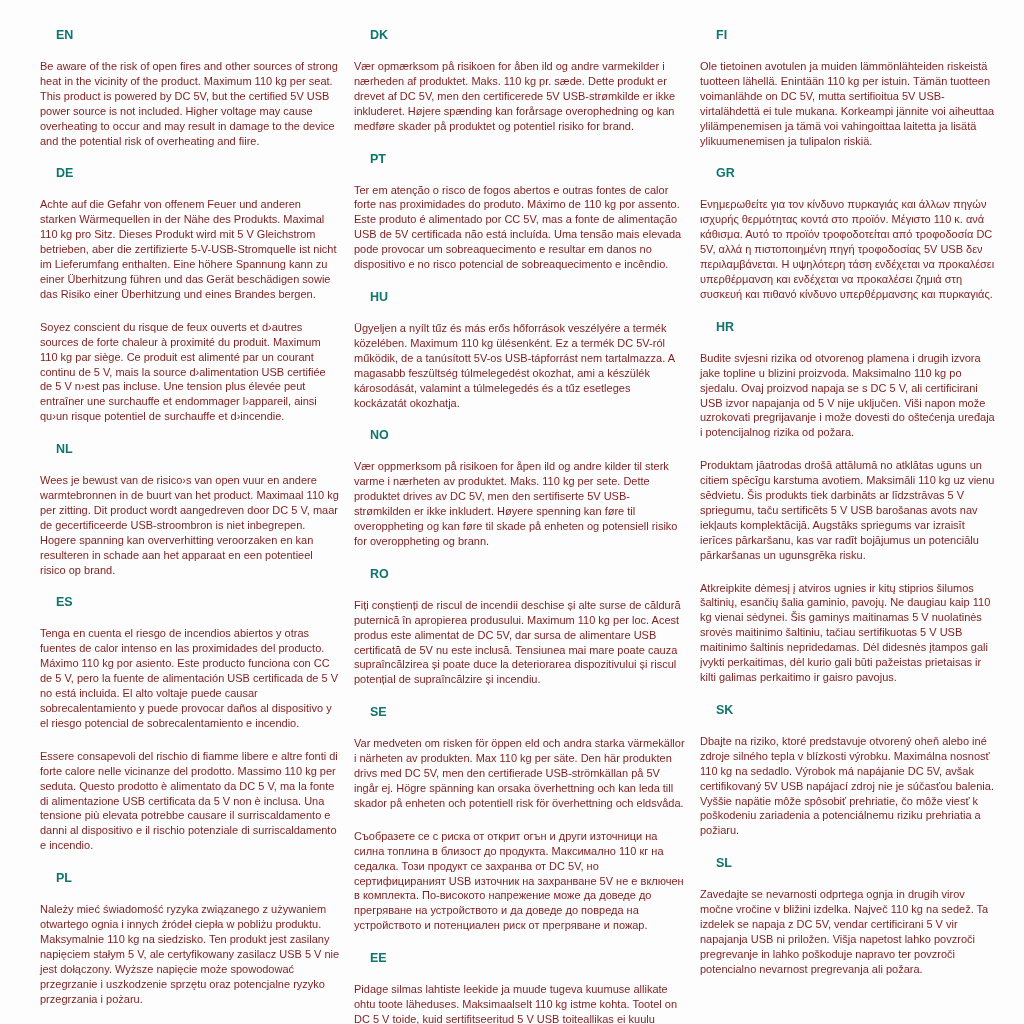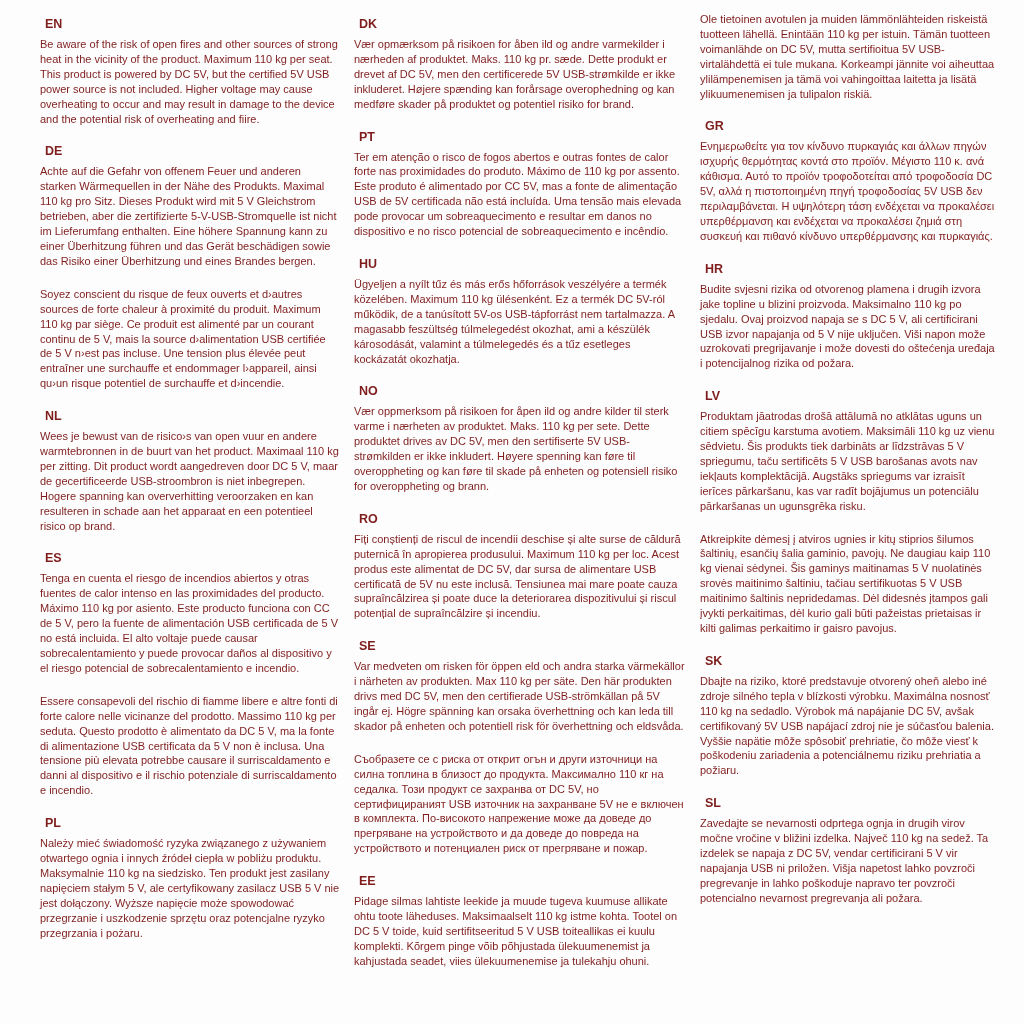--- a/index.html
+++ b/index.html
@@ -17,25 +17,25 @@
     gap: 14px;
     padding: 12px 26px 0 40px;
     width: 1024px;
   }
   .col { flex: 0 0 auto; }
   .col-1 { width: 300px; }
   .col-2 { width: 332px; }
   .col-3 { width: 298px; }
   .lang-section { margin: 0 0 18px 0; }
   .lang-code {
-    margin: 5px;
+    margin: 16px;
     font-size: 12.5px;
     line-height: 15px;
     font-weight: 700;
-    color: #7f1d1d;
+    color: #0f766e;
   }
   .lang-text {
     margin: 0;
     font-size: 11px;
     line-height: 14.9px;
     color: #7f1d1d;
   }
 </style>
 </head>
 <body>
@@ -101,32 +101,32 @@
       <p class="lang-text">Съобразете се с риска от открит огън и други източници на силна топлина в близост до продукта. Максимално 110 кг на седалка. Този продукт се захранва от DC 5V, но сертифицираният USB източник на захранване 5V не е включен в комплекта. По-високото напрежение може да доведе до прегряване на устройството и да доведе до повреда на устройството и потенциален риск от прегряване и пожар.</p>
     </div>
     <div class="lang-section">
       <h2 class="lang-code">EE</h2>
       <p class="lang-text">Pidage silmas lahtiste leekide ja muude tugeva kuumuse allikate ohtu toote läheduses. Maksimaalselt 110 kg istme kohta. Tootel on DC 5 V toide, kuid sertifitseeritud 5 V USB toiteallikas ei kuulu komplekti. Kõrgem pinge võib põhjustada ülekuumenemist ja kahjustada seadet, viies ülekuumenemise ja tulekahju ohuni.</p>
     </div>
   </div>
 
   <div class="col col-3">
     <div class="lang-section">
+      <h2 class="lang-code">FI</h2>
       <p class="lang-text">Ole tietoinen avotulen ja muiden lämmönlähteiden riskeistä tuotteen lähellä. Enintään 110 kg per istuin. Tämän tuotteen voimanlähde on DC 5V, mutta sertifioitua 5V USB-virtalähdettä ei tule mukana. Korkeampi jännite voi aiheuttaa ylilämpenemisen ja tämä voi vahingoittaa laitetta ja lisätä ylikuumenemisen ja tulipalon riskiä.</p>
     </div>
     <div class="lang-section">
       <h2 class="lang-code">GR</h2>
       <p class="lang-text">Ενημερωθείτε για τον κίνδυνο πυρκαγιάς και άλλων πηγών ισχυρής θερμότητας κοντά στο προϊόν. Μέγιστο 110 κ. ανά κάθισμα. Αυτό το προϊόν τροφοδοτείται από τροφοδοσία DC 5V, αλλά η πιστοποιημένη πηγή τροφοδοσίας 5V USB δεν περιλαμβάνεται. Η υψηλότερη τάση ενδέχεται να προκαλέσει υπερθέρμανση και ενδέχεται να προκαλέσει ζημιά στη συσκευή και πιθανό κίνδυνο υπερθέρμανσης και πυρκαγιάς.</p>
     </div>
     <div class="lang-section">
       <h2 class="lang-code">HR</h2>
       <p class="lang-text">Budite svjesni rizika od otvorenog plamena i drugih izvora jake topline u blizini proizvoda. Maksimalno 110 kg po sjedalu. Ovaj proizvod napaja se s DC 5 V, ali certificirani USB izvor napajanja od 5 V nije uključen. Viši napon može uzrokovati pregrijavanje i može dovesti do oštećenja uređaja i potencijalnog rizika od požara.</p>
     </div>
     <div class="lang-section">
-      <h2 class="lang-code">LV</h2>
       <p class="lang-text">Produktam jāatrodas drošā attālumā no atklātas uguns un citiem spēcīgu karstuma avotiem. Maksimāli 110 kg uz vienu sēdvietu. Šis produkts tiek darbināts ar līdzstrāvas 5 V spriegumu, taču sertificēts 5 V USB barošanas avots nav iekļauts komplektācijā. Augstāks spriegums var izraisīt ierīces pārkaršanu, kas var radīt bojājumus un potenciālu pārkaršanas un ugunsgrēka risku.</p>
     </div>
     <div class="lang-section">
       <p class="lang-text">Atkreipkite dėmesį į atviros ugnies ir kitų stiprios šilumos šaltinių, esančių šalia gaminio, pavojų. Ne daugiau kaip 110 kg vienai sėdynei. Šis gaminys maitinamas 5 V nuolatinės srovės maitinimo šaltiniu, tačiau sertifikuotas 5 V USB maitinimo šaltinis nepridedamas. Dėl didesnės įtampos gali įvykti perkaitimas, dėl kurio gali būti pažeistas prietaisas ir kilti galimas perkaitimo ir gaisro pavojus.</p>
     </div>
     <div class="lang-section">
       <h2 class="lang-code">SK</h2>
       <p class="lang-text">Dbajte na riziko, ktoré predstavuje otvorený oheň alebo iné zdroje silného tepla v blízkosti výrobku. Maximálna nosnosť 110 kg na sedadlo. Výrobok má napájanie DC 5V, avšak certifikovaný 5V USB napájací zdroj nie je súčasťou balenia. Vyššie napätie môže spôsobiť prehriatie, čo môže viesť k poškodeniu zariadenia a potenciálnemu riziku prehriatia a požiaru.</p>
     </div>
     <div class="lang-section">

